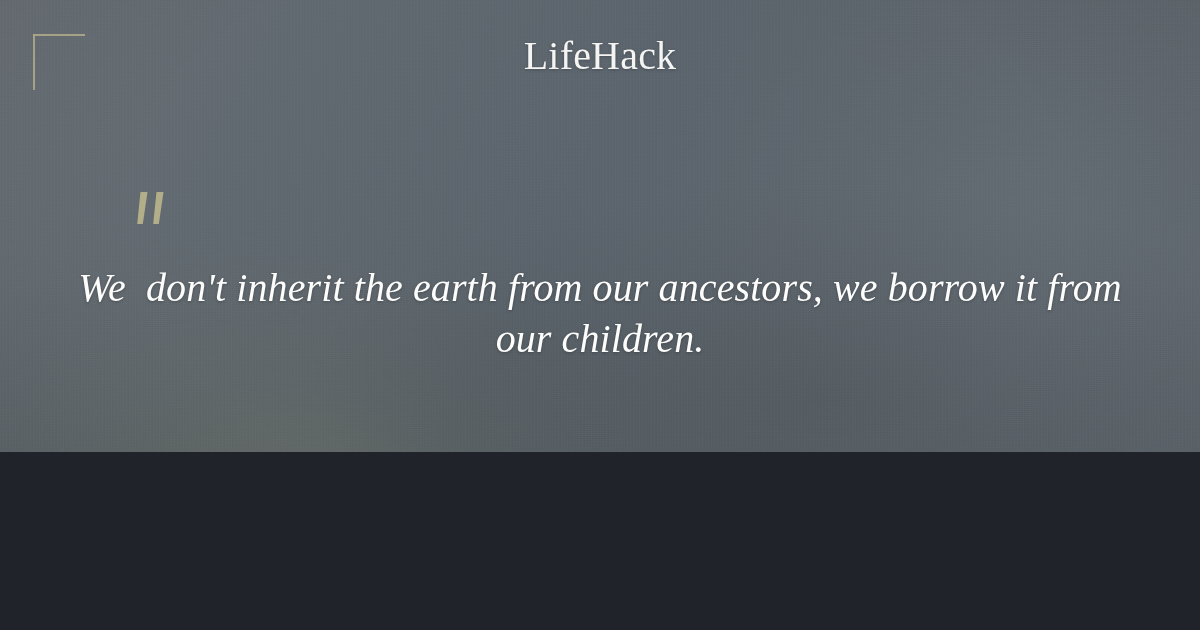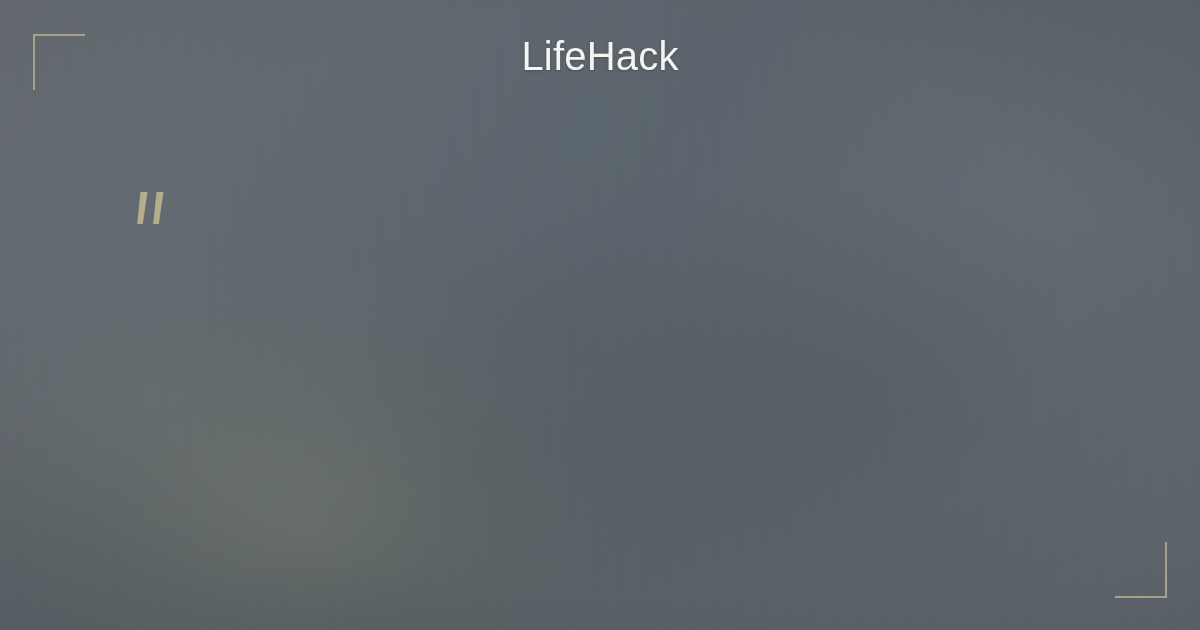--- a/index.html
+++ b/index.html
@@ -5,23 +5,23 @@
 <style>
   html, body {
     margin: 0;
     padding: 0;
     background: #20242a;
   }
 
   .card {
     position: relative;
     width: 1200px;
-    height: 630px;
+    height: 452px;
     overflow: hidden;
-    font-family: Liberation Sans, sans-serif;
+    font-family: Liberation Serif, serif;
     
     background-color: #5c646c;
     isolation: isolate;
   }
 
   
   .bg-layer {
     position: absolute;
     inset: 0;
     pointer-events: none;
@@ -202,14 +202,17 @@
 
   <div class="brand">LifeHack</div>
 
   <div class="quote-mark">
     <svg width="52" height="56" viewBox="0 0 52 56" aria-hidden="true">
       <path d="M12.5 4 L19.5 4 L14.8 36 L9.2 36 Z" fill="#b3ae8a"></path>
       <path d="M28.5 4 L35.5 4 L30.8 36 L25.2 36 Z" fill="#b3ae8a"></path>
     </svg>
   </div>
 
+  <div class="quote-wrap">
+    <p class="quote-text">We  don't inherit the earth from our ancestors, we borrow it from our children.</p>
+  </div>
 
 </div>
 
 </body></html>

